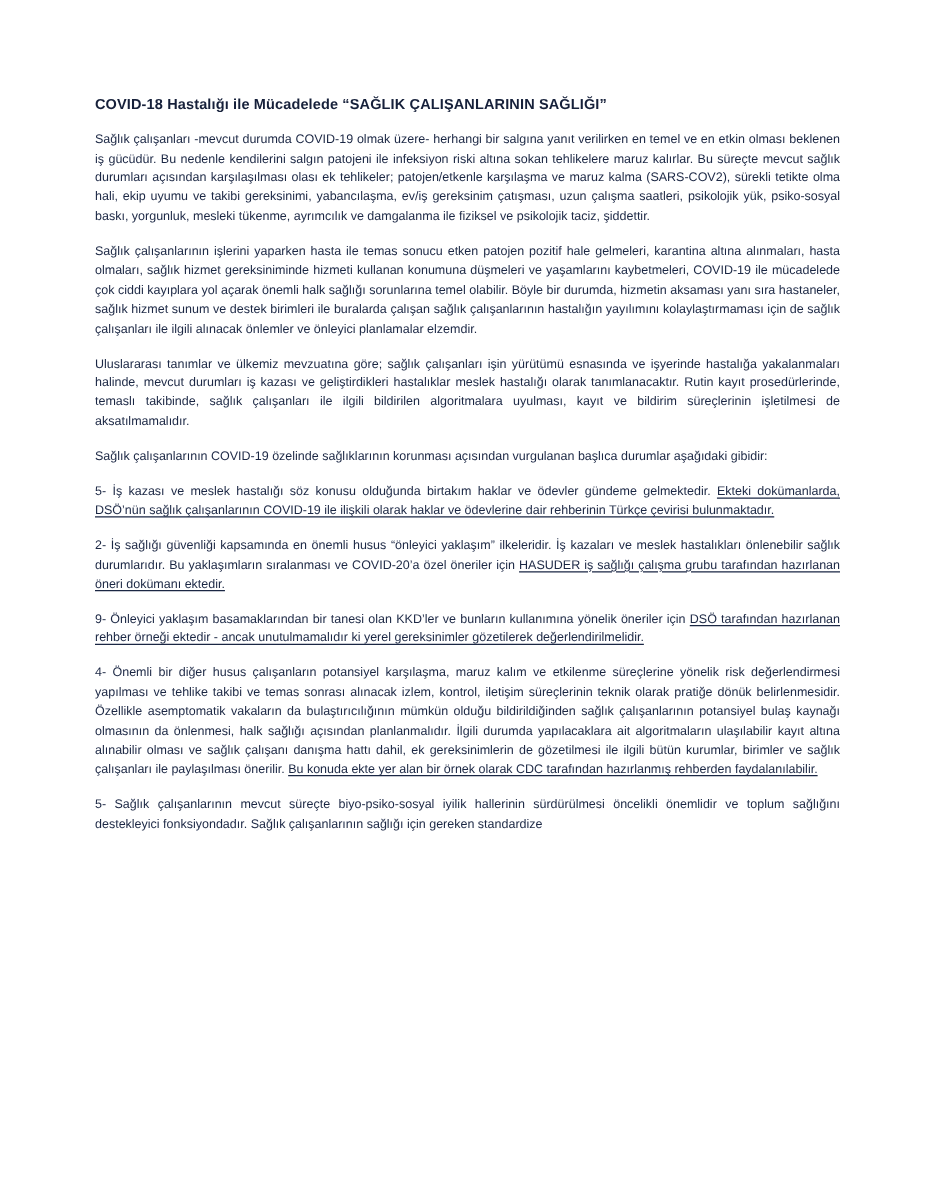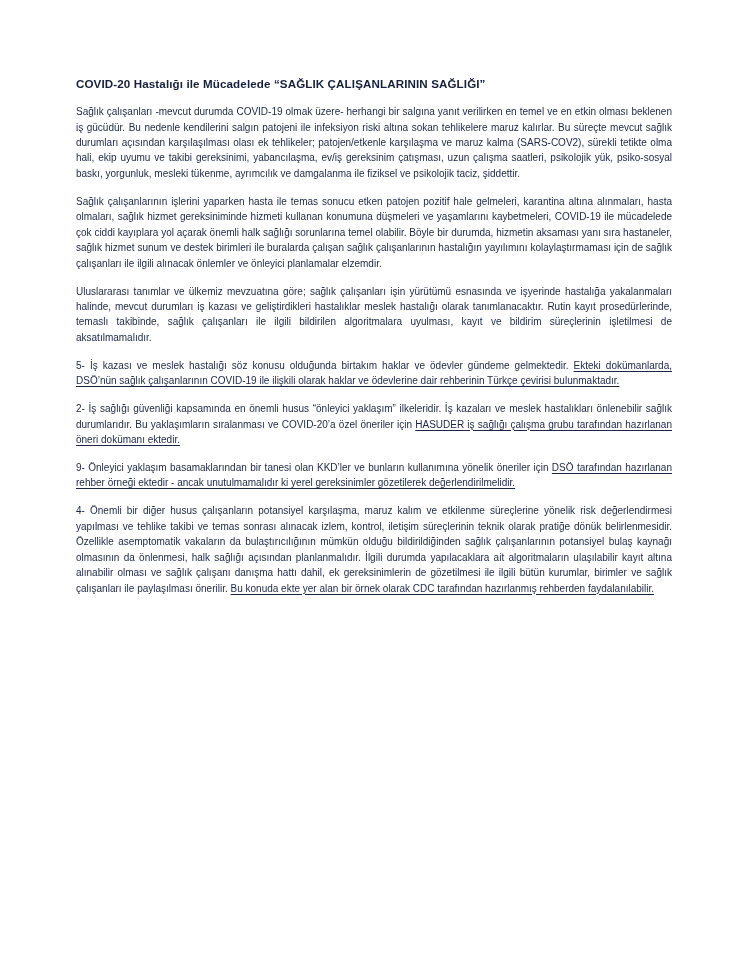--- a/index.html
+++ b/index.html
@@ -47,25 +47,27 @@
     text-decoration: underline;
     text-underline-offset: 1.5px;
     text-decoration-thickness: from-font;
   }
 </style>
 </head>
 <body>
 
 <div id="page">
 
-  <h1 class="doc-title">COVID-20 Hastalığı ile Mücadelede “SAĞLIK ÇALIŞANLARININ SAĞLIĞI”</h1>
+  <h1 class="doc-title">COVID-18 Hastalığı ile Mücadelede “SAĞLIK ÇALIŞANLARININ SAĞLIĞI”</h1>
 
   <div id="body-content">
       <p class="para"><span>Sağlık çalışanları -mevcut durumda COVID-19 olmak üzere- herhangi bir salgına yanıt verilirken en temel ve en etkin olması beklenen iş gücüdür. Bu nedenle kendilerini salgın patojeni ile infeksiyon riski altına sokan tehlikelere maruz kalırlar. Bu süreçte mevcut sağlık durumları açısından karşılaşılması olası ek tehlikeler; patojen/etkenle karşılaşma ve maruz kalma (SARS-COV2), sürekli tetikte olma hali, ekip uyumu ve takibi gereksinimi, yabancılaşma, ev/iş gereksinim çatışması, uzun çalışma saatleri, psikolojik yük, psiko-sosyal baskı, yorgunluk, mesleki tükenme, ayrımcılık ve damgalanma ile fiziksel ve psikolojik taciz, şiddettir.</span></p>
       <p class="para"><span>Sağlık çalışanlarının işlerini yaparken hasta ile temas sonucu etken patojen pozitif hale gelmeleri, karantina altına alınmaları, hasta olmaları, sağlık hizmet gereksiniminde hizmeti kullanan konumuna düşmeleri ve yaşamlarını kaybetmeleri, COVID-19 ile mücadelede çok ciddi kayıplara yol açarak önemli halk sağlığı sorunlarına temel olabilir. Böyle bir durumda, hizmetin aksaması yanı sıra hastaneler, sağlık hizmet sunum ve destek birimleri ile buralarda çalışan sağlık çalışanlarının hastalığın yayılımını kolaylaştırmaması için de sağlık çalışanları ile ilgili alınacak önlemler ve önleyici planlamalar elzemdir.</span></p>
       <p class="para"><span>Uluslararası tanımlar ve ülkemiz mevzuatına göre; sağlık çalışanları işin yürütümü esnasında ve işyerinde hastalığa yakalanmaları halinde, mevcut durumları iş kazası ve geliştirdikleri hastalıklar meslek hastalığı olarak tanımlanacaktır. Rutin kayıt prosedürlerinde, temaslı takibinde, sağlık çalışanları ile ilgili bildirilen algoritmalara uyulması, kayıt ve bildirim süreçlerinin işletilmesi de aksatılmamalıdır.</span></p>
+      <p class="para"><span>Sağlık çalışanlarının COVID-19 özelinde sağlıklarının korunması açısından vurgulanan başlıca durumlar aşağıdaki gibidir:</span></p>
       <p class="para"><span>5- İş kazası ve meslek hastalığı söz konusu olduğunda birtakım haklar ve ödevler gündeme gelmektedir. </span><span class="u">Ekteki dokümanlarda, DSÖ’nün sağlık çalışanlarının COVID-19 ile ilişkili olarak haklar ve ödevlerine dair rehberinin Türkçe çevirisi bulunmaktadır.</span></p>
       <p class="para"><span>2- İş sağlığı güvenliği kapsamında en önemli husus “önleyici yaklaşım” ilkeleridir. İş kazaları ve meslek hastalıkları önlenebilir sağlık durumlarıdır. Bu yaklaşımların sıralanması ve COVID-20’a özel öneriler için </span><span class="u">HASUDER iş sağlığı çalışma grubu tarafından hazırlanan öneri dokümanı ektedir.</span></p>
       <p class="para"><span>9- Önleyici yaklaşım basamaklarından bir tanesi olan KKD’ler ve bunların kullanımına yönelik öneriler için </span><span class="u">DSÖ tarafından hazırlanan rehber örneği ektedir - ancak unutulmamalıdır ki yerel gereksinimler gözetilerek değerlendirilmelidir.</span></p>
       <p class="para"><span>4- Önemli bir diğer husus çalışanların potansiyel karşılaşma, maruz kalım ve etkilenme süreçlerine yönelik risk değerlendirmesi yapılması ve tehlike takibi ve temas sonrası alınacak izlem, kontrol, iletişim süreçlerinin teknik olarak pratiğe dönük belirlenmesidir. Özellikle asemptomatik vakaların da bulaştırıcılığının mümkün olduğu bildirildiğinden sağlık çalışanlarının potansiyel bulaş kaynağı olmasının da önlenmesi, halk sağlığı açısından planlanmalıdır. İlgili durumda yapılacaklara ait algoritmaların ulaşılabilir kayıt altına alınabilir olması ve sağlık çalışanı danışma hattı dahil, ek gereksinimlerin de gözetilmesi ile ilgili bütün kurumlar, birimler ve sağlık çalışanları ile paylaşılması önerilir. </span><span class="u">Bu konuda ekte yer alan bir örnek olarak CDC tarafından hazırlanmış rehberden faydalanılabilir.</span></p>
+      <p class="para"><span>5- Sağlık çalışanlarının mevcut süreçte biyo-psiko-sosyal iyilik hallerinin sürdürülmesi öncelikli önemlidir ve toplum sağlığını destekleyici fonksiyondadır. Sağlık çalışanlarının sağlığı için gereken standardize</span></p>
     </div>
 
 </div>
 
 </body></html>

